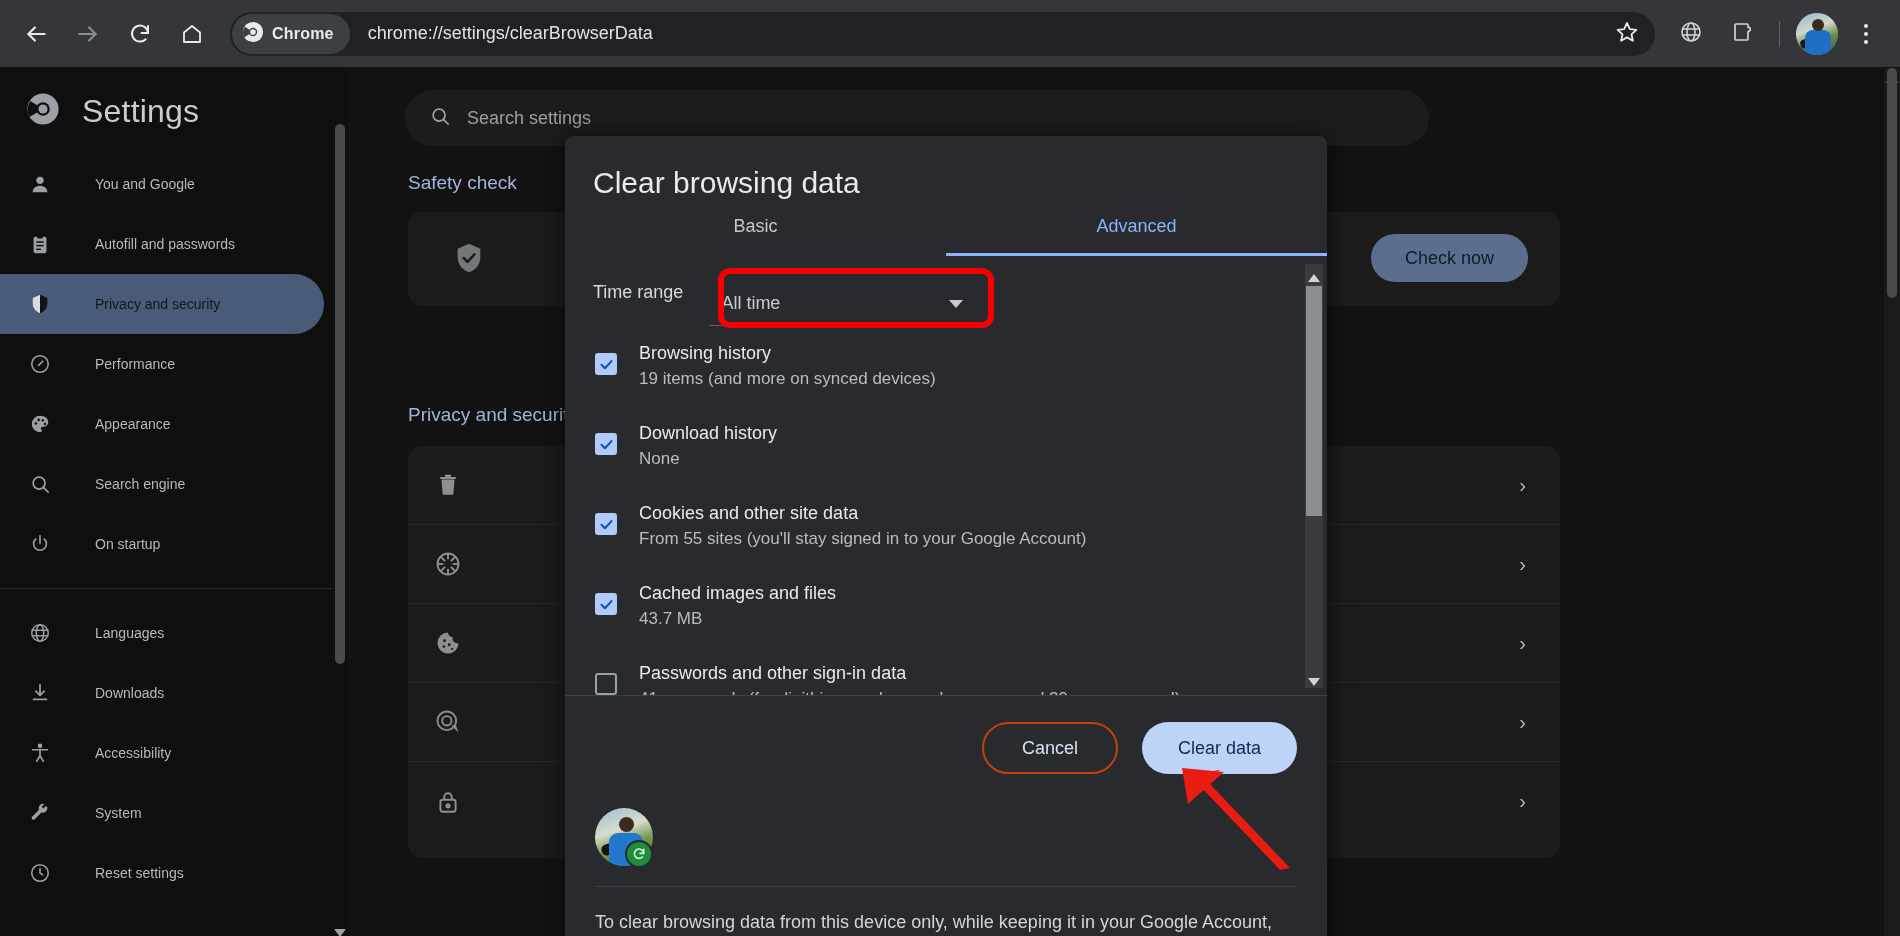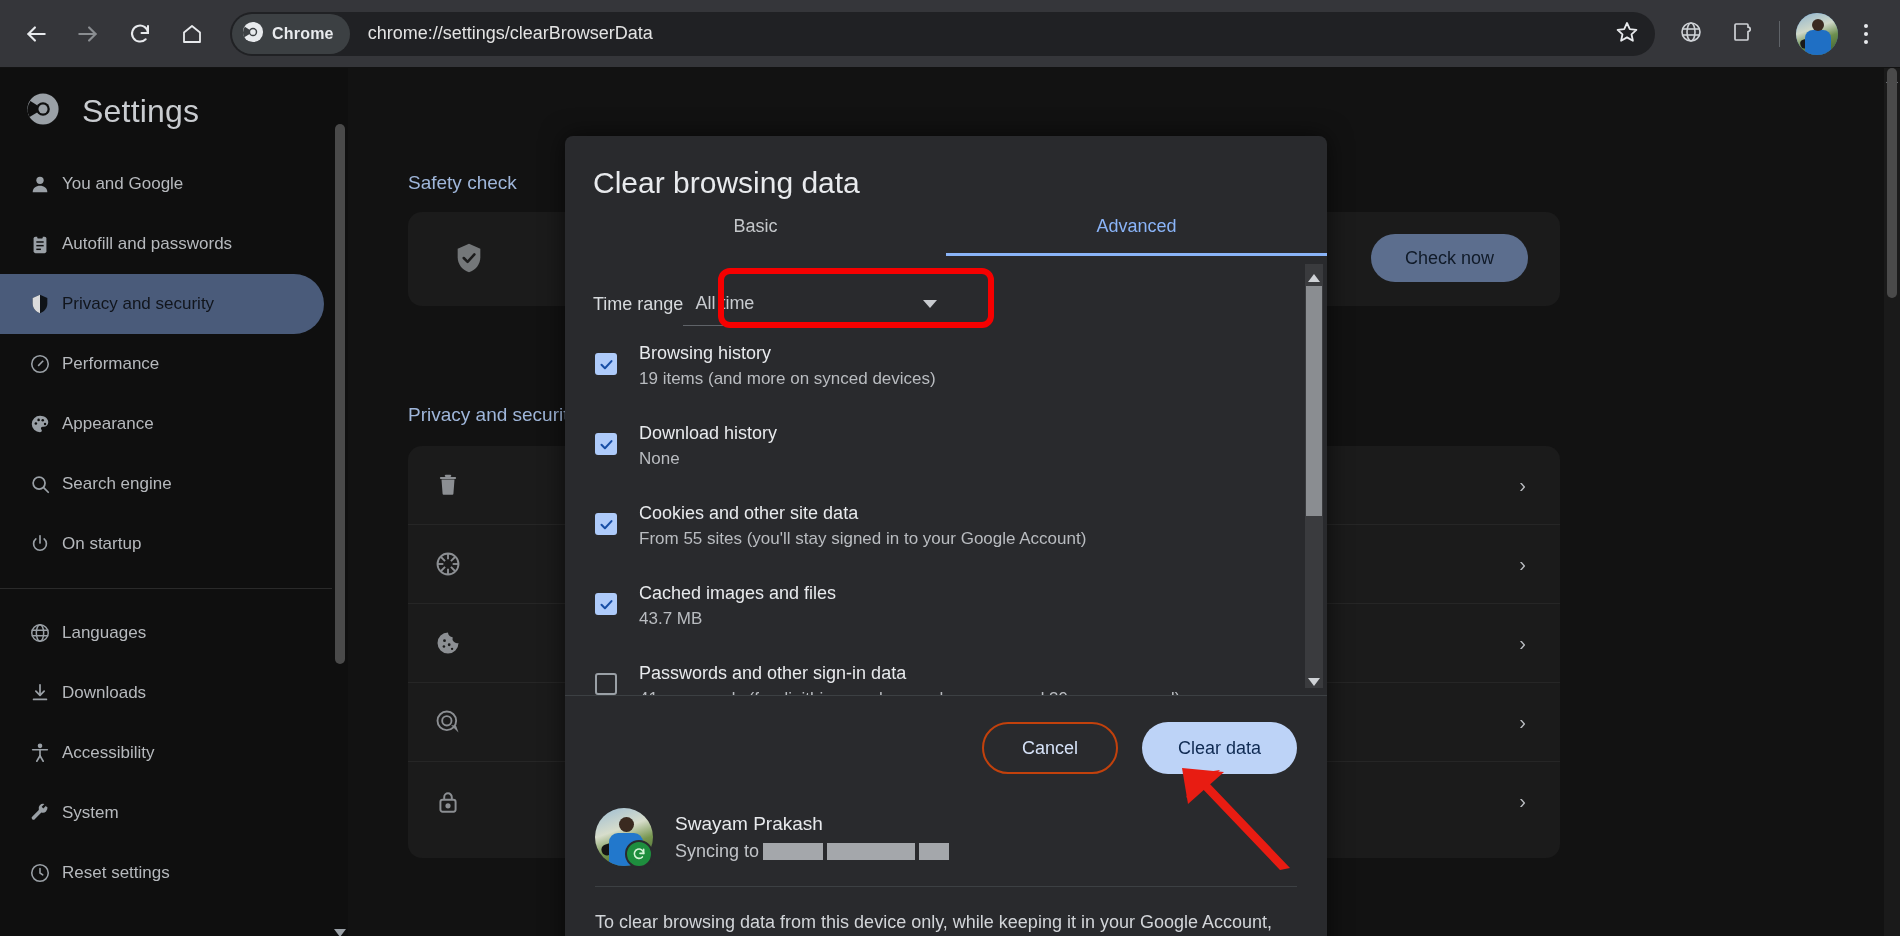--- a/index.html
+++ b/index.html
@@ -84,25 +84,25 @@
     background: #0f0f0f;
   }
   #settings-title-row {
     display: flex; align-items: center; gap: 22px;
     height: 86px; padding-left: 26px;
   }
   #settings-title-row .title {
     color: #c9ccd0; font-size: 32px; letter-spacing: .2px;
   }
   .side-item {
-    display: flex; align-items: center; gap: 10px;
+    display: flex; align-items: center; gap: 43px;
     height: 60px; margin: 0 24px 0 0;
     padding-left: 28px;
     border-radius: 0 30px 30px 0;
-    color: #b6b9bd; font-size: 17px;
+    color: #b6b9bd; font-size: 14px;
   }
   .side-item .ic { width: 24px; display:flex; align-items:center; justify-content:center; color:#9aa0a6; flex: none;}
   .side-item.active { background: #4a5b7a; color: #11151c; }
   .side-item.active .ic { color: #0f1318; }
   #side-divider { height: 1px; background: #2a2a2a; margin: 14px 0 14px 0; }
   #sidebar-scroll {
     position: absolute; right: 0; top: 56px; width: 16px; height: 812px;
     background: #0f0f0f;
   }
   #sidebar-scroll .thumb {
@@ -187,21 +187,21 @@
     color: #c4c7ca; font-size: 18px;
   }
   .tab.active { color: #8ab4f8; border-bottom: 3px solid #8ab4f8; }
   .tab:not(.active) { border-bottom: 3px solid transparent; }
 
   #modal-scroll-area {
     position: relative; height: 440px; overflow: hidden;
     border-bottom: 1px solid #3c4043;
   }
   #timerange-row {
-    display: flex; align-items: center; 
+    display: flex; gap: 26px;
     padding: 26px 0 0 28px;
   }
   #timerange-row .lbl { color: #d7dadd; font-size: 18px; }
   #timerange-select {
     width: 268px; height: 44px;
     background: transparent;
     border-bottom: 1px solid #5f6368;
     display: flex; align-items: center; justify-content: space-between;
     padding: 0 14px 0 12px;
     color: #c8cbcf; font-size: 18px;
@@ -541,20 +541,29 @@
       <div class="arrow-dn">
         <svg width="12" height="10" viewBox="0 0 12 10" fill="currentColor">
             <polygon points="0,1 12,1 6,9"></polygon>
           </svg>
       </div>
     </div>
   </div>
 
   <div id="main">
 
+    <div id="search-pill">
+      <span>
+        <svg width="22" height="22" viewBox="0 0 24 24" fill="none" stroke="currentColor" stroke-width="1.9" stroke-linecap="round">
+            <circle cx="11" cy="11" r="6.5"></circle>
+            <line x1="16" y1="16" x2="21" y2="21"></line>
+          </svg>
+      </span>
+      <span>Search settings</span>
+    </div>
 
     <div class="section-head" id="safety-head">Safety check</div>
 
     <div id="safety-card">
       <span class="shield">
         <svg width="34" height="36" viewBox="0 0 24 24" fill="currentColor">
             <path d="M12 2 4 5.5v6c0 5 3.4 9.3 8 10.5 4.6-1.2 8-5.5 8-10.5v-6z"></path>
             <polyline points="8.3 12 11 14.7 15.8 9.5" fill="none" stroke="#1b1b1b" stroke-width="1.8" stroke-linecap="round" stroke-linejoin="round"></polyline>
           </svg>
       </span>
@@ -741,29 +750,20 @@
             <span class="body"></span>
             <span class="head"></span>
           </span>
         <span class="sync">
           <svg width="16" height="16" viewBox="0 0 24 24" fill="none" stroke="currentColor" stroke-width="2.4" stroke-linecap="round">
               <path d="M19 11a7 7 0 1 0-1.9 5.4"></path>
               <polyline points="19 5 19 11 13.4 11"></polyline>
             </svg>
         </span>
       </div>
-      <div>
-        <div id="account-name">Swayam Prakash</div>
-        <div id="account-sync">
-          <span>Syncing to</span>
-          <span class="redact" style="width:60px"></span>
-          <span class="redact" style="width:88px"></span>
-          <span class="redact" style="width:30px"></span>
-        </div>
-      </div>
     </div>
 
     <div id="account-divider"></div>
 
     <div id="footnote">
       <span>To clear browsing data from this device only, while keeping it in your Google Account, </span>
     </div>
   </div>
 
   <svg id="red-arrow" width="150" height="120" viewBox="0 0 150 120">

